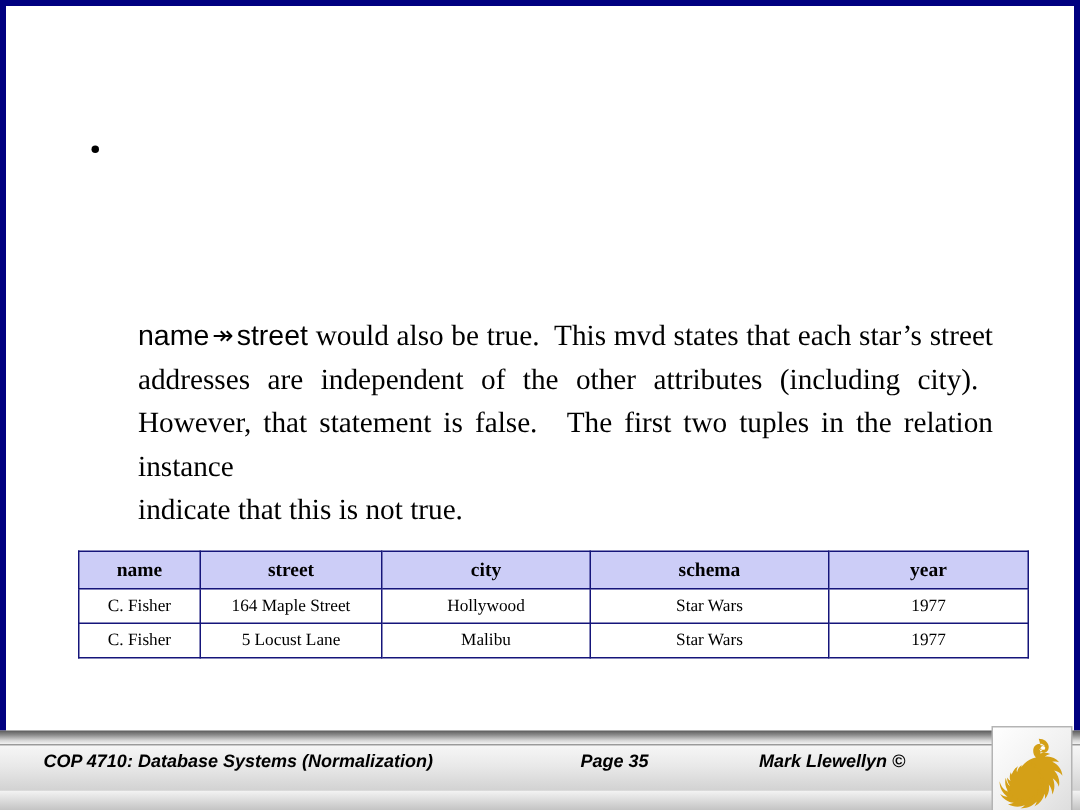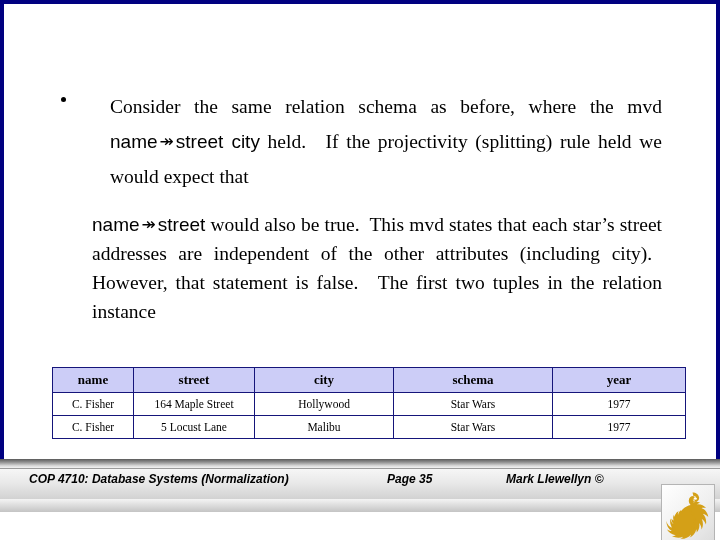--- a/index.html
+++ b/index.html
@@ -119,21 +119,21 @@
   }
   .c-name   { width: 76px; }
   .c-street { width: 116px; }
   .c-city   { width: 134px; }
   .c-title  { width: 154px; }
   .c-year   { width: 128px; }
 
   
   .footer {
     position: absolute;
-    left: 0; top: 459px;
+    left: 0; top: 487px;
     width: 594px;
     height: 53px;
   }
   .foot-rule-top {
     position: absolute; left: 0; top: 0; width: 720px; height: 9px;
     background: linear-gradient(to bottom, #5a5a5a 0%, #8f8f8f 35%, #d8d8d8 75%, #f2f2f2 100%);
   }
   .foot-band {
     position: absolute; left: 0; top: 9px; width: 720px; height: 30px;
     background: linear-gradient(to bottom, #f6f6f6 0%, #e9e9e9 45%, #d2d2d2 100%);
@@ -174,26 +174,24 @@
 
 <div id="slide">
 
   <div class="frame-top"></div>
   <div class="frame-left"></div>
   <div class="frame-right"></div>
 
 
   <div class="bullet-dot"></div>
 
-  <div class="para1">
-    <span>Consider the same relation schema as before, where the mvd </span><span class="attr">name</span><span class="mvd-arrow">↠</span><span class="attr">street city</span><span> held. If the projectivity (splitting) rule held we would expect that</span>
-  </div>
 
   <div class="para2">
     <span class="attr">name</span><span class="mvd-arrow">↠</span><span class="attr">street</span><span> would also be true. This mvd states that each star’s street addresses are independent of the other attributes (including city). However, that statement is false. The first two tuples in the relation instance</span>
+    <div class="lastline">indicate that this is not true.</div>
   </div>
 
   <table class="rel-table">
     <thead>
       <tr>
         <th class="c-name">name</th>
         <th class="c-street">street</th>
         <th class="c-city">city</th>
         <th class="c-title">schema</th>
         <th class="c-year">year</th>

